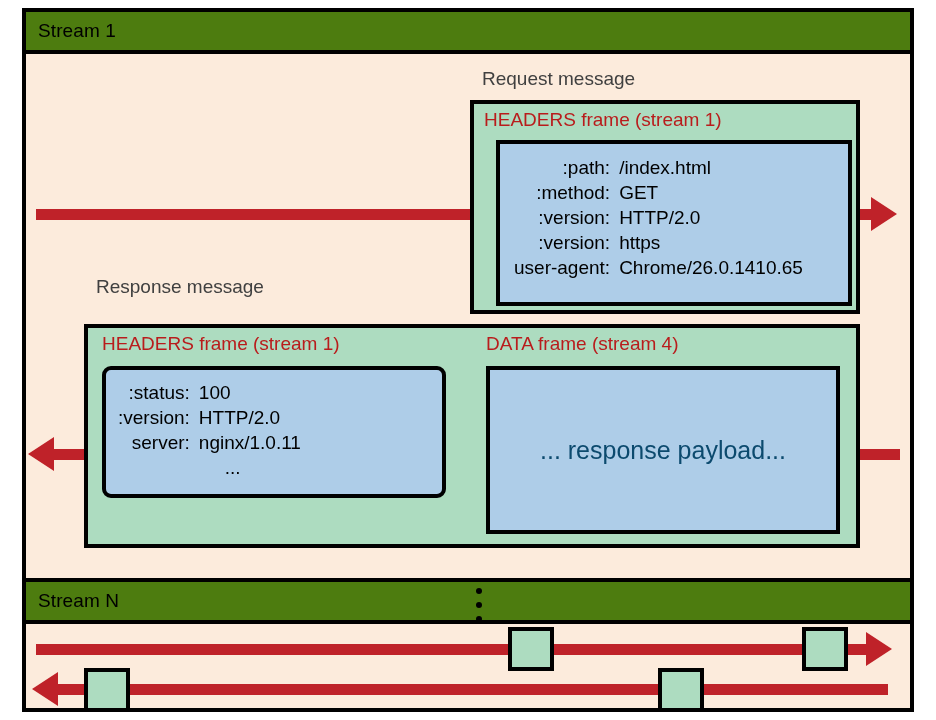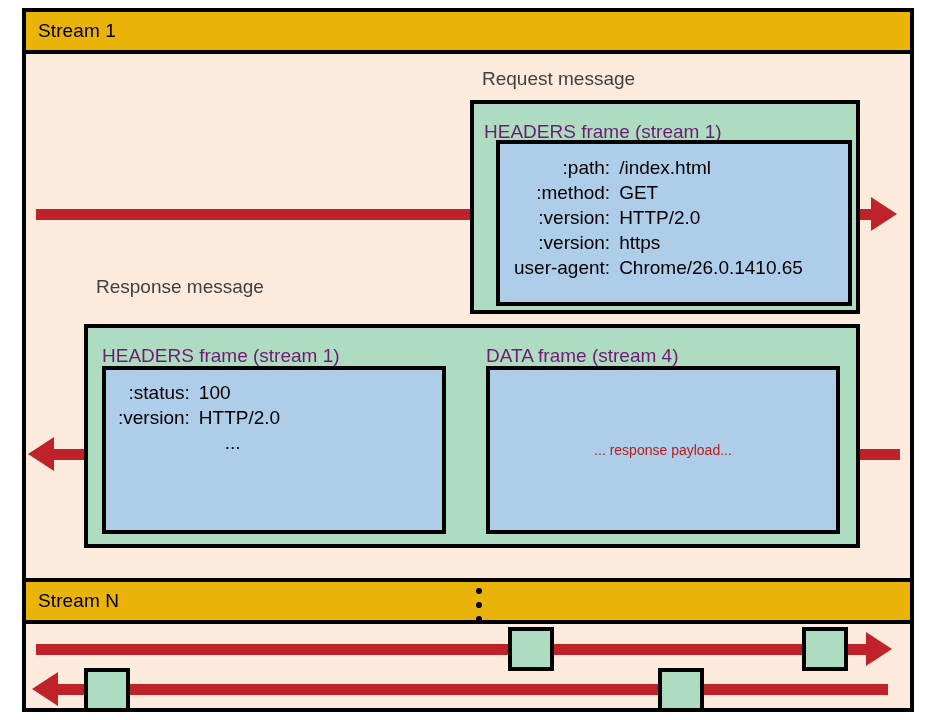--- a/index.html
+++ b/index.html
@@ -31,21 +31,21 @@
     border: 4px solid #000000;
     box-sizing: border-box;
     background: #ffffff;
   }
 
   
   .stream-band {
     position: absolute;
     left: 0;
     width: 100%;
-    background: #eab308;
+    background: #4d7c0f;
     box-sizing: border-box;
     display: flex;
     align-items: center;
   }
   .stream-band .label {
     font-size: 19px;
     color: #000000;
     padding-left: 12px;
     letter-spacing: 0.1px;
     white-space: nowrap;
@@ -110,24 +110,24 @@
 
   
   .frame-box {
     position: absolute;
     background: #addcc0;
     border: 4px solid #000;
     box-sizing: border-box;
   }
   .frame-title {
     font-size: 19px;
-    color: #701a75;
-    white-space: nowrap;
-    position: absolute;
-    top: 17px;
+    color: #b91c1c;
+    white-space: nowrap;
+    position: absolute;
+    top: 5px;
   }
 
   
   .blue-box {
     position: absolute;
     background: #aecde8;
     border: 4px solid #000;
     box-sizing: border-box;
   }
 
@@ -146,22 +146,22 @@
   }
   .kv td.k { text-align: right; padding-right: 9px; }
   .kv td.v { text-align: left; }
 
   .payload-text {
     position: absolute;
     width: 100%;
     top: 50%;
     transform: translateY(-50%);
     text-align: center;
-    font-size: 14px;
-    color: #b91c1c;
+    font-size: 25px;
+    color: #0c4a6e;
   }
 
   
   .marker {
     position: absolute;
     background: #addcc0;
     border: 4px solid #000;
     box-sizing: border-box;
   }
 </style>
@@ -214,30 +214,34 @@
             </tbody>
           </table>
         </div>
       </div>
 
       <div class="msg-label" style="left:70px; top:222px;">Response message</div>
 
       <div class="frame-box" style="left:58px; top:270px; width:776px; height:224px;">
 
         <span class="frame-title" style="left:14px;">HEADERS frame (stream 1)</span>
-        <div class="blue-box" style="left:14px; top:38px; width:344px; height:168px;">
+        <div class="blue-box" style="left:14px; top:38px; width:344px; height:132px;border-radius:9px;">
           <table class="kv" style="position:absolute; left:12px; top:10px;">
             <tbody>
               <tr>
                 <td class="k">:status:</td>
                 <td class="v">100</td>
               </tr>
               <tr>
                 <td class="k">:version:</td>
                 <td class="v">HTTP/2.0</td>
+              </tr>
+              <tr>
+                <td class="k">server:</td>
+                <td class="v">nginx/1.0.11</td>
               </tr>
               <tr>
                 <td class="k"></td>
                 <td class="v" style="padding-left:26px;">...</td>
               </tr>
             </tbody>
           </table>
         </div>
 
         <span class="frame-title" style="left:398px;">DATA frame (stream 4)</span>

